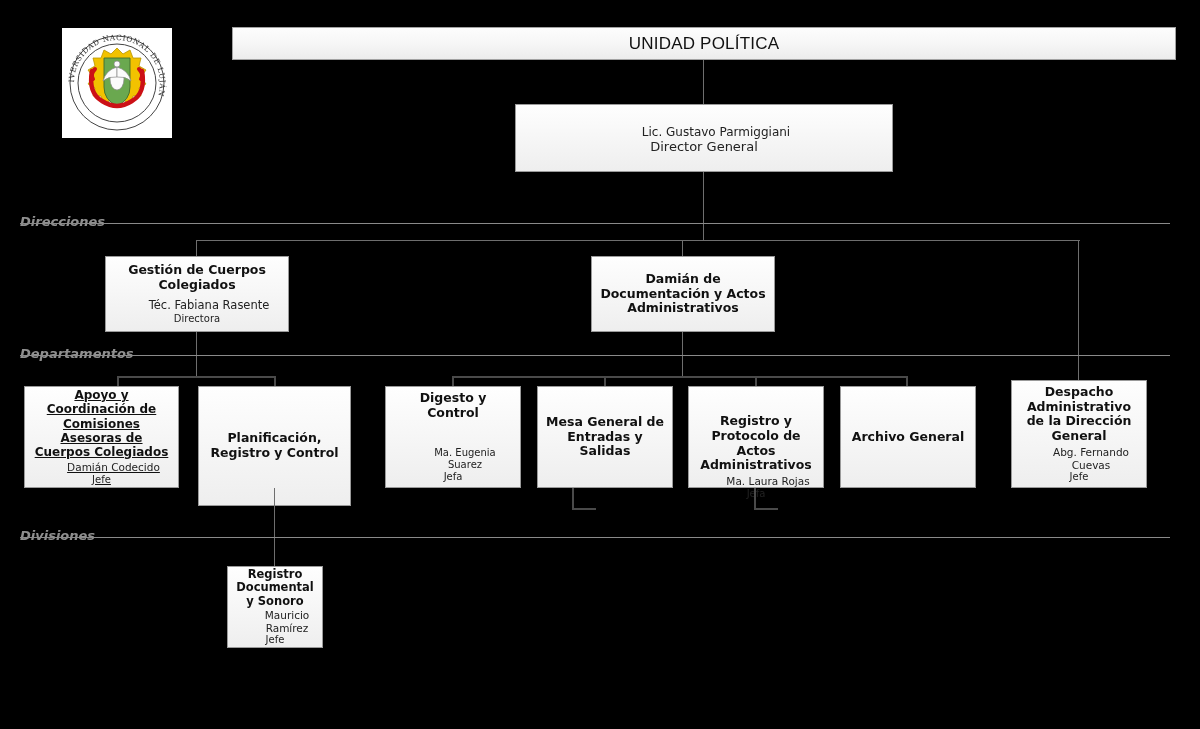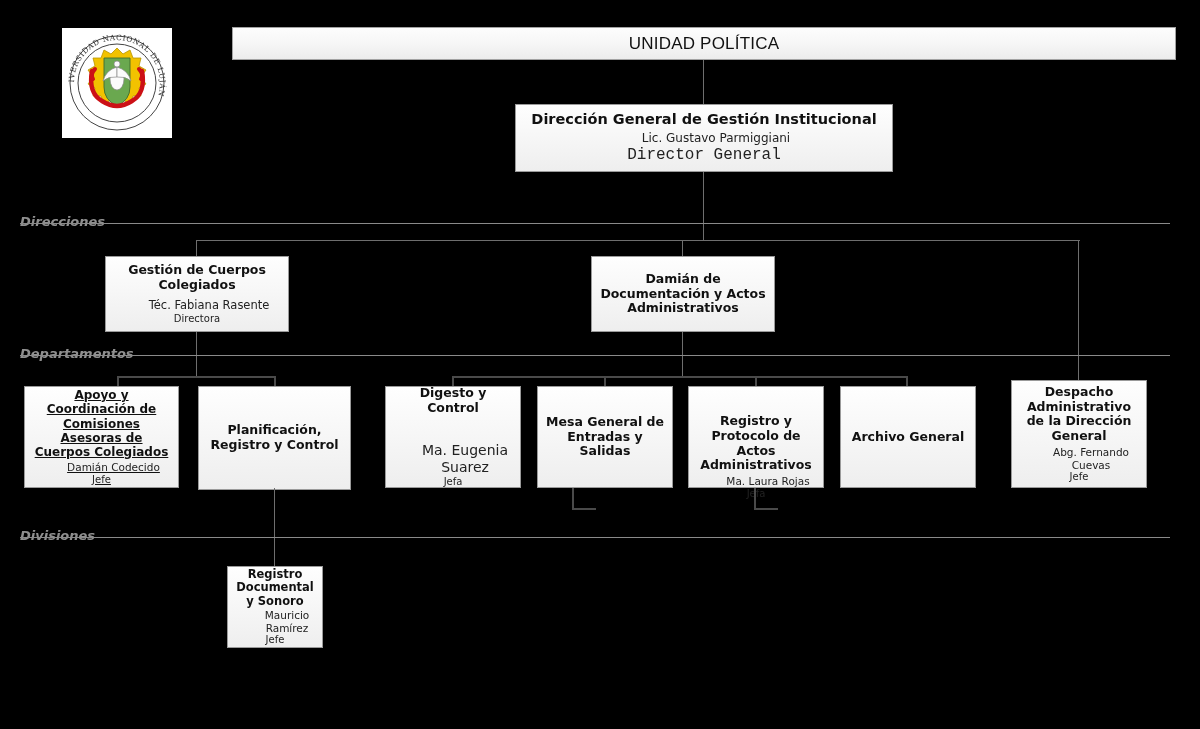--- a/index.html
+++ b/index.html
@@ -74,23 +74,22 @@
     </svg>
   </div>
 
   <div class="banner">
     <span>UNIDAD POLÍTICA</span>
   </div>
 
   <div class="thin-v" style="left:703px;top:60px;height:45px;"></div>
 
   <div class="node" style="left:515px;top:104px;width:378px;height:68px;">
-    <div class="t" style="font-size:14.5px;">Dirección General de Gestión Institucional</div>
     <div class="p" style="font-size:12px;margin-top:3px;">Lic. Gustavo Parmiggiani</div>
-    <div class="r" style="font-size:16px;font-family:Liberation Mono, monospace;">Director General</div>
+    <div class="r" style="font-size:13px;">Director General</div>
   </div>
 
   <div class="thin-v" style="left:703px;top:172px;height:68px;"></div>
 
   <div class="sect" style="top:214px;">
     <div class="lbl">Direcciones</div>
     <div class="rule" style="left:20px;width:1150px;"></div>
   </div>
 
   <div class="thin-h" style="left:196px;top:240px;width:884px;"></div>
@@ -125,27 +124,27 @@
   <div class="vline" style="left:604px;top:376px;height:10px;"></div>
   <div class="vline" style="left:755px;top:376px;height:10px;"></div>
   <div class="vline" style="left:906px;top:376px;height:10px;"></div>
 
   <div class="node" style="left:24px;top:386px;width:155px;height:102px;text-decoration:underline;">
     <div class="t" style="font-size:12px;">Apoyo y Coordinación de Comisiones Asesoras de Cuerpos Colegiados</div>
     <div class="p" style="font-size:10.5px;margin-top:2px;">Damián Codecido</div>
     <div class="r" style="font-size:10px;">Jefe</div>
   </div>
 
-  <div class="node" style="left:198px;top:386px;width:153px;height:104px;">
+  <div class="node" style="left:198px;top:386px;width:153px;height:120px;">
     <div class="t" style="font-size:12.5px;">Planificación, Registro y Control</div>
   </div>
 
   <div class="node" style="left:385px;top:386px;width:136px;height:102px;">
     <div class="t" style="font-size:12.5px;">Digesto y Control</div>
-    <div class="p" style="font-size:14px;margin-top:26px;">Ma. Eugenia Suarez</div>
+    <div class="p" style="font-size:10px;margin-top:26px;">Ma. Eugenia Suarez</div>
     <div class="r" style="font-size:10px;">Jefa</div>
   </div>
 
   <div class="node" style="left:537px;top:386px;width:136px;height:102px;">
     <div class="t" style="font-size:12.5px;">Mesa General de Entradas y Salidas</div>
   </div>
 
   <div class="node" style="left:688px;top:386px;width:136px;height:102px;">
     <div class="t" style="font-size:12.5px;margin-top:40px;">Registro y Protocolo de Actos Administrativos</div>
     <div class="p" style="font-size:10.5px;margin-top:2px;">Ma. Laura Rojas</div>

